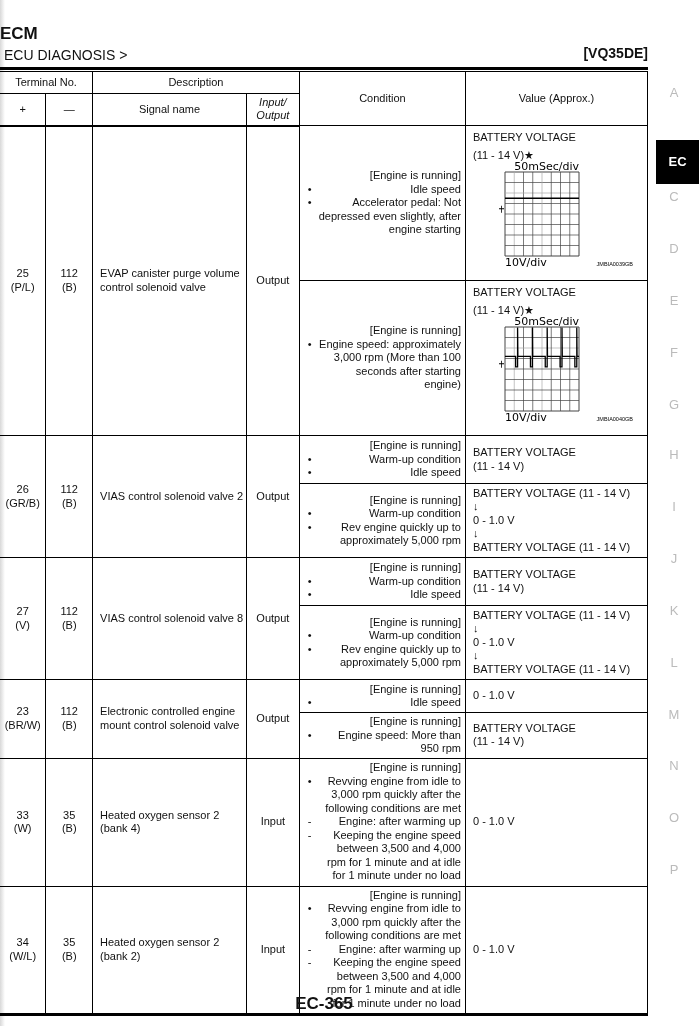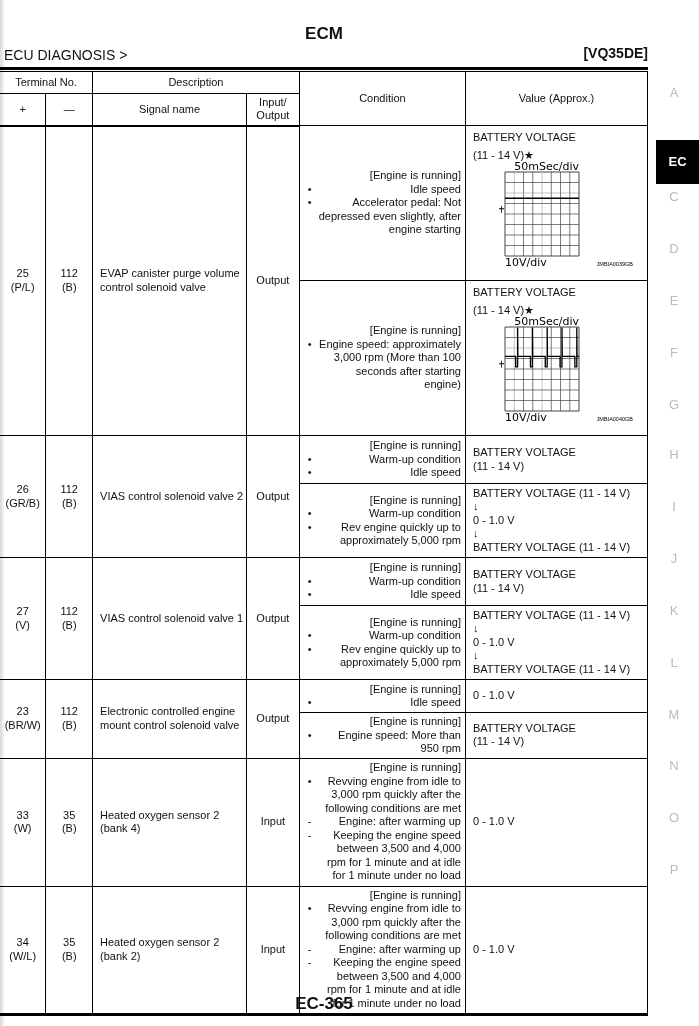--- a/index.html
+++ b/index.html
@@ -1,20 +1,20 @@
 <!DOCTYPE html>
 <html><head>
 <meta charset="utf-8">
 <style>
   html, body { margin:0; padding:0; background:#fff; }
   body { width:699px; height:1026px; position:relative; overflow:hidden;
          font-family:"Liberation Sans", sans-serif; color:#111; }
   .left-shade { position:absolute; left:0; top:0; width:5px; height:1026px;
                 background:linear-gradient(to right,#d8d8d8,#fff); }
-  .title { position:absolute; top:24px; left:0; width:648px; text-align:center;
+  .title { position:absolute; top:24px; left:0; width:648px; text-align:left;
            font-weight:bold; font-size:17px; }
   .breadcrumb { position:absolute; top:47px; left:4px; font-size:14px; }
   .model { position:absolute; top:45px; right:51px; font-weight:bold; font-size:14px; }
   .rule-top { position:absolute; top:67px; left:0; width:648px; height:3px; background:#000; }
   table.main { position:absolute; top:71px; left:0; width:648px; border-collapse:collapse;
                font-size:11px; line-height:13.5px; }
   table.main td, table.main th { border:1px solid #000; padding:0; vertical-align:middle; font-weight:normal; }
   table.main tr.hdr th { text-align:center; }
   table.main tr.hdr-last th { border-bottom:2px solid #000; }
   table.main tbody tr.last td { border-bottom:3px solid #000; }
@@ -60,21 +60,21 @@
     <tr class="hdr" style="height:22px">
       <th colspan="2">Terminal No.</th>
       <th colspan="2">Description</th>
       <th rowspan="2">Condition</th>
       <th rowspan="2"><span style="display:inline-block;width:80px;">Value (Approx.)</span></th>
     </tr>
     <tr class="hdr hdr-last" style="height:32px">
       <th>+</th>
       <th>—</th>
       <th>Signal name</th>
-      <th><span style="display:inline-block;width:40px;">Input/ Output</span></th>
+      <th><span style="display:inline-block;width:40px;font-style:italic;">Input/ Output</span></th>
     </tr>
   </thead>
   <tbody id="tbody">
       <tr style="height: 140px;">
         <td class="c" rowspan="2"><span>25</span><br><span>(P/L)</span></td>
         <td class="c" rowspan="2"><span>112</span><br><span>(B)</span></td>
         <td class="sig" rowspan="2"><span>EVAP canister purge volume control solenoid valve</span></td>
         <td class="c" rowspan="2"><span>Output</span></td>
         <td class="cond">
           <div>[Engine is running]</div>
@@ -189,21 +189,21 @@
           <div>BATTERY VOLTAGE (11 - 14 V)</div>
           <div>↓</div>
           <div>0 - 1.0 V</div>
           <div>↓</div>
           <div>BATTERY VOLTAGE (11 - 14 V)</div>
         </td>
       </tr>
       <tr style="height: 48px;">
         <td class="c" rowspan="2"><span>27</span><br><span>(V)</span></td>
         <td class="c" rowspan="2"><span>112</span><br><span>(B)</span></td>
-        <td class="sig" rowspan="2"><span>VIAS control solenoid valve 1</span></td>
+        <td class="sig" rowspan="2"><span>VIAS control solenoid valve 8</span></td>
         <td class="c" rowspan="2"><span>Output</span></td>
         <td class="cond">
           <div>[Engine is running]</div>
           <ul>
             <li class="b">Warm-up condition</li>
             <li class="b">Idle speed</li>
           </ul>
         </td>
         <td class="val">
           <div>BATTERY VOLTAGE</div>

